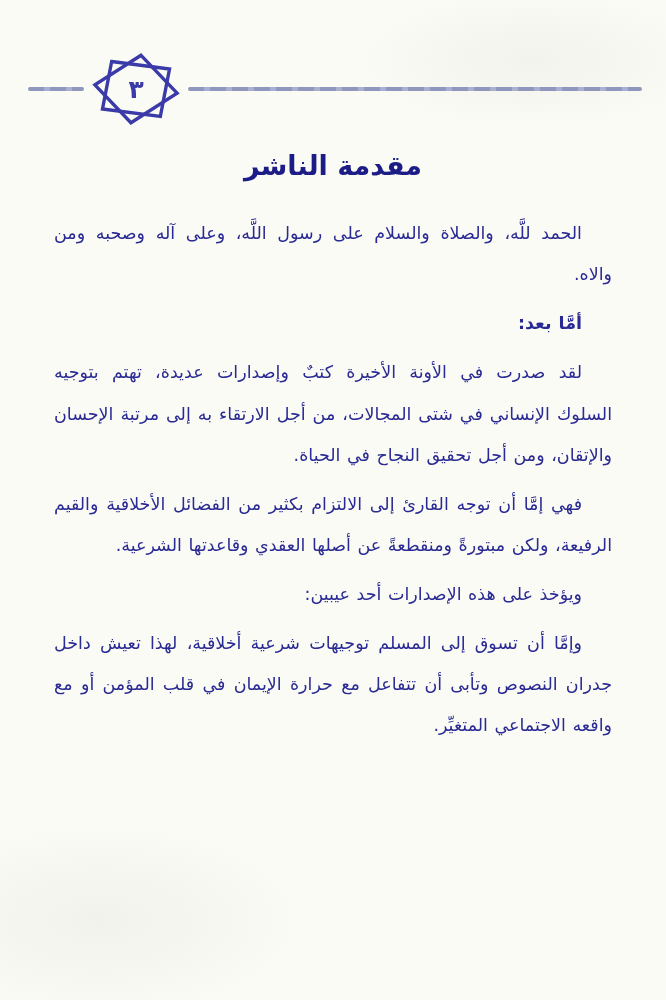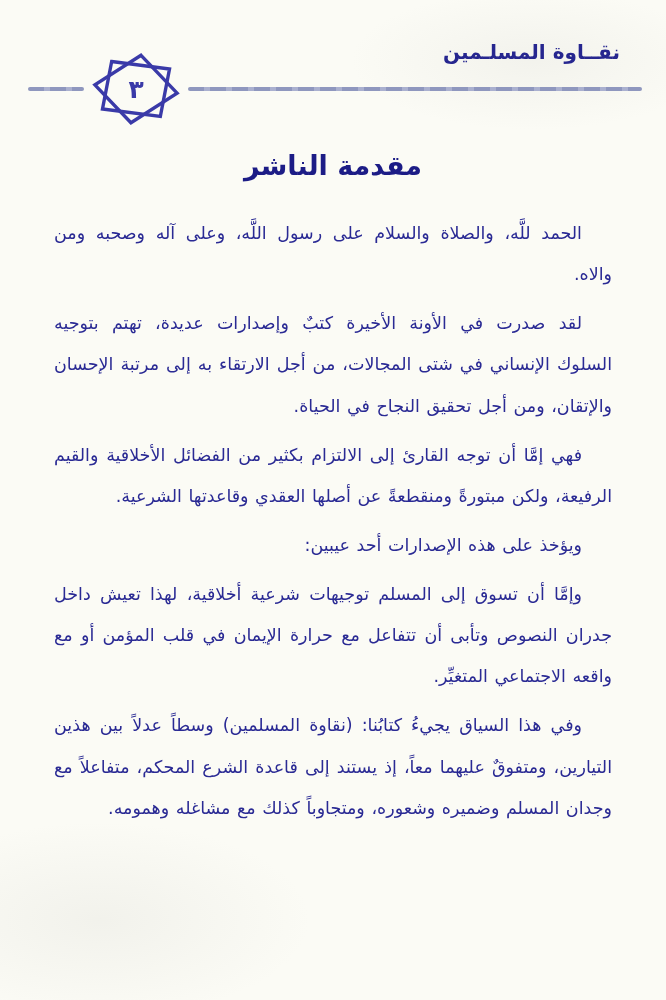--- a/index.html
+++ b/index.html
@@ -68,21 +68,20 @@
   .content p.lead-bold {
     font-weight: bold;
   }
 </style>
 </head>
 <body>
 
 <div class="page">
 
   <div class="hdr">
-    <div class="book-title">نقــاوة المسلـمين</div>
 
     <div class="rule-stub"></div>
     <div class="rule-long"></div>
 
     <div class="ornament">
       <svg viewBox="0 0 112 82" xmlns="http://www.w3.org/2000/svg" aria-hidden="true">
         <g transform="translate(56,41)">
           <g transform="scale(1.22,1)">
             <rect x="-24" y="-24" width="48" height="48" fill="#fbfbf5" stroke="#3a3aa8" stroke-width="3.4" transform="rotate(52)" vector-effect="non-scaling-stroke"></rect>
             <rect x="-24" y="-24" width="48" height="48" fill="none" stroke="#3a3aa8" stroke-width="3.4" transform="rotate(9)" vector-effect="non-scaling-stroke"></rect>
@@ -90,20 +89,20 @@
           <text x="0" y="9" text-anchor="middle" font-family="DejaVu Sans, sans-serif" font-size="25" font-weight="bold" fill="#3a3aa8">٣</text>
         </g>
       </svg>
     </div>
   </div>
 
   <h1 class="doc-title">مقدمة الناشر</h1>
 
   <div class="content">
     <p>الحمد للَّه، والصلاة والسلام على رسول اللَّه، وعلى آله وصحبه ومن والاه.</p>
+    <p class="lead-bold">أمَّا بعد:</p>
     <p>لقد صدرت في الأونة الأخيرة كتبٌ وإصدارات عديدة، تهتم بتوجيه السلوك الإنساني في شتى المجالات، من أجل الارتقاء به إلى مرتبة الإحسان والإتقان، ومن أجل تحقيق النجاح في الحياة.</p>
     <p>فهي إمَّا أن توجه القارئ إلى الالتزام بكثير من الفضائل الأخلاقية والقيم الرفيعة، ولكن مبتورةً ومنقطعةً عن أصلها العقدي وقاعدتها الشرعية.</p>
     <p>ويؤخذ على هذه الإصدارات أحد عيبين:</p>
     <p>وإمَّا أن تسوق إلى المسلم توجيهات شرعية أخلاقية، لهذا تعيش داخل جدران النصوص وتأبى أن تتفاعل مع حرارة الإيمان في قلب المؤمن أو مع واقعه الاجتماعي المتغيِّر.</p>
-    <p>وفي هذا السياق يجيءُ كتابُنا: (نقاوة المسلمين) وسطاً عدلاً بين هذين التيارين، ومتفوقٌ عليهما معاً، إذ يستند إلى قاعدة الشرع المحكم، متفاعلاً مع وجدان المسلم وضميره وشعوره، ومتجاوباً كذلك مع مشاغله وهمومه.</p>
   </div>
 
 </div>
 
 </body></html>

